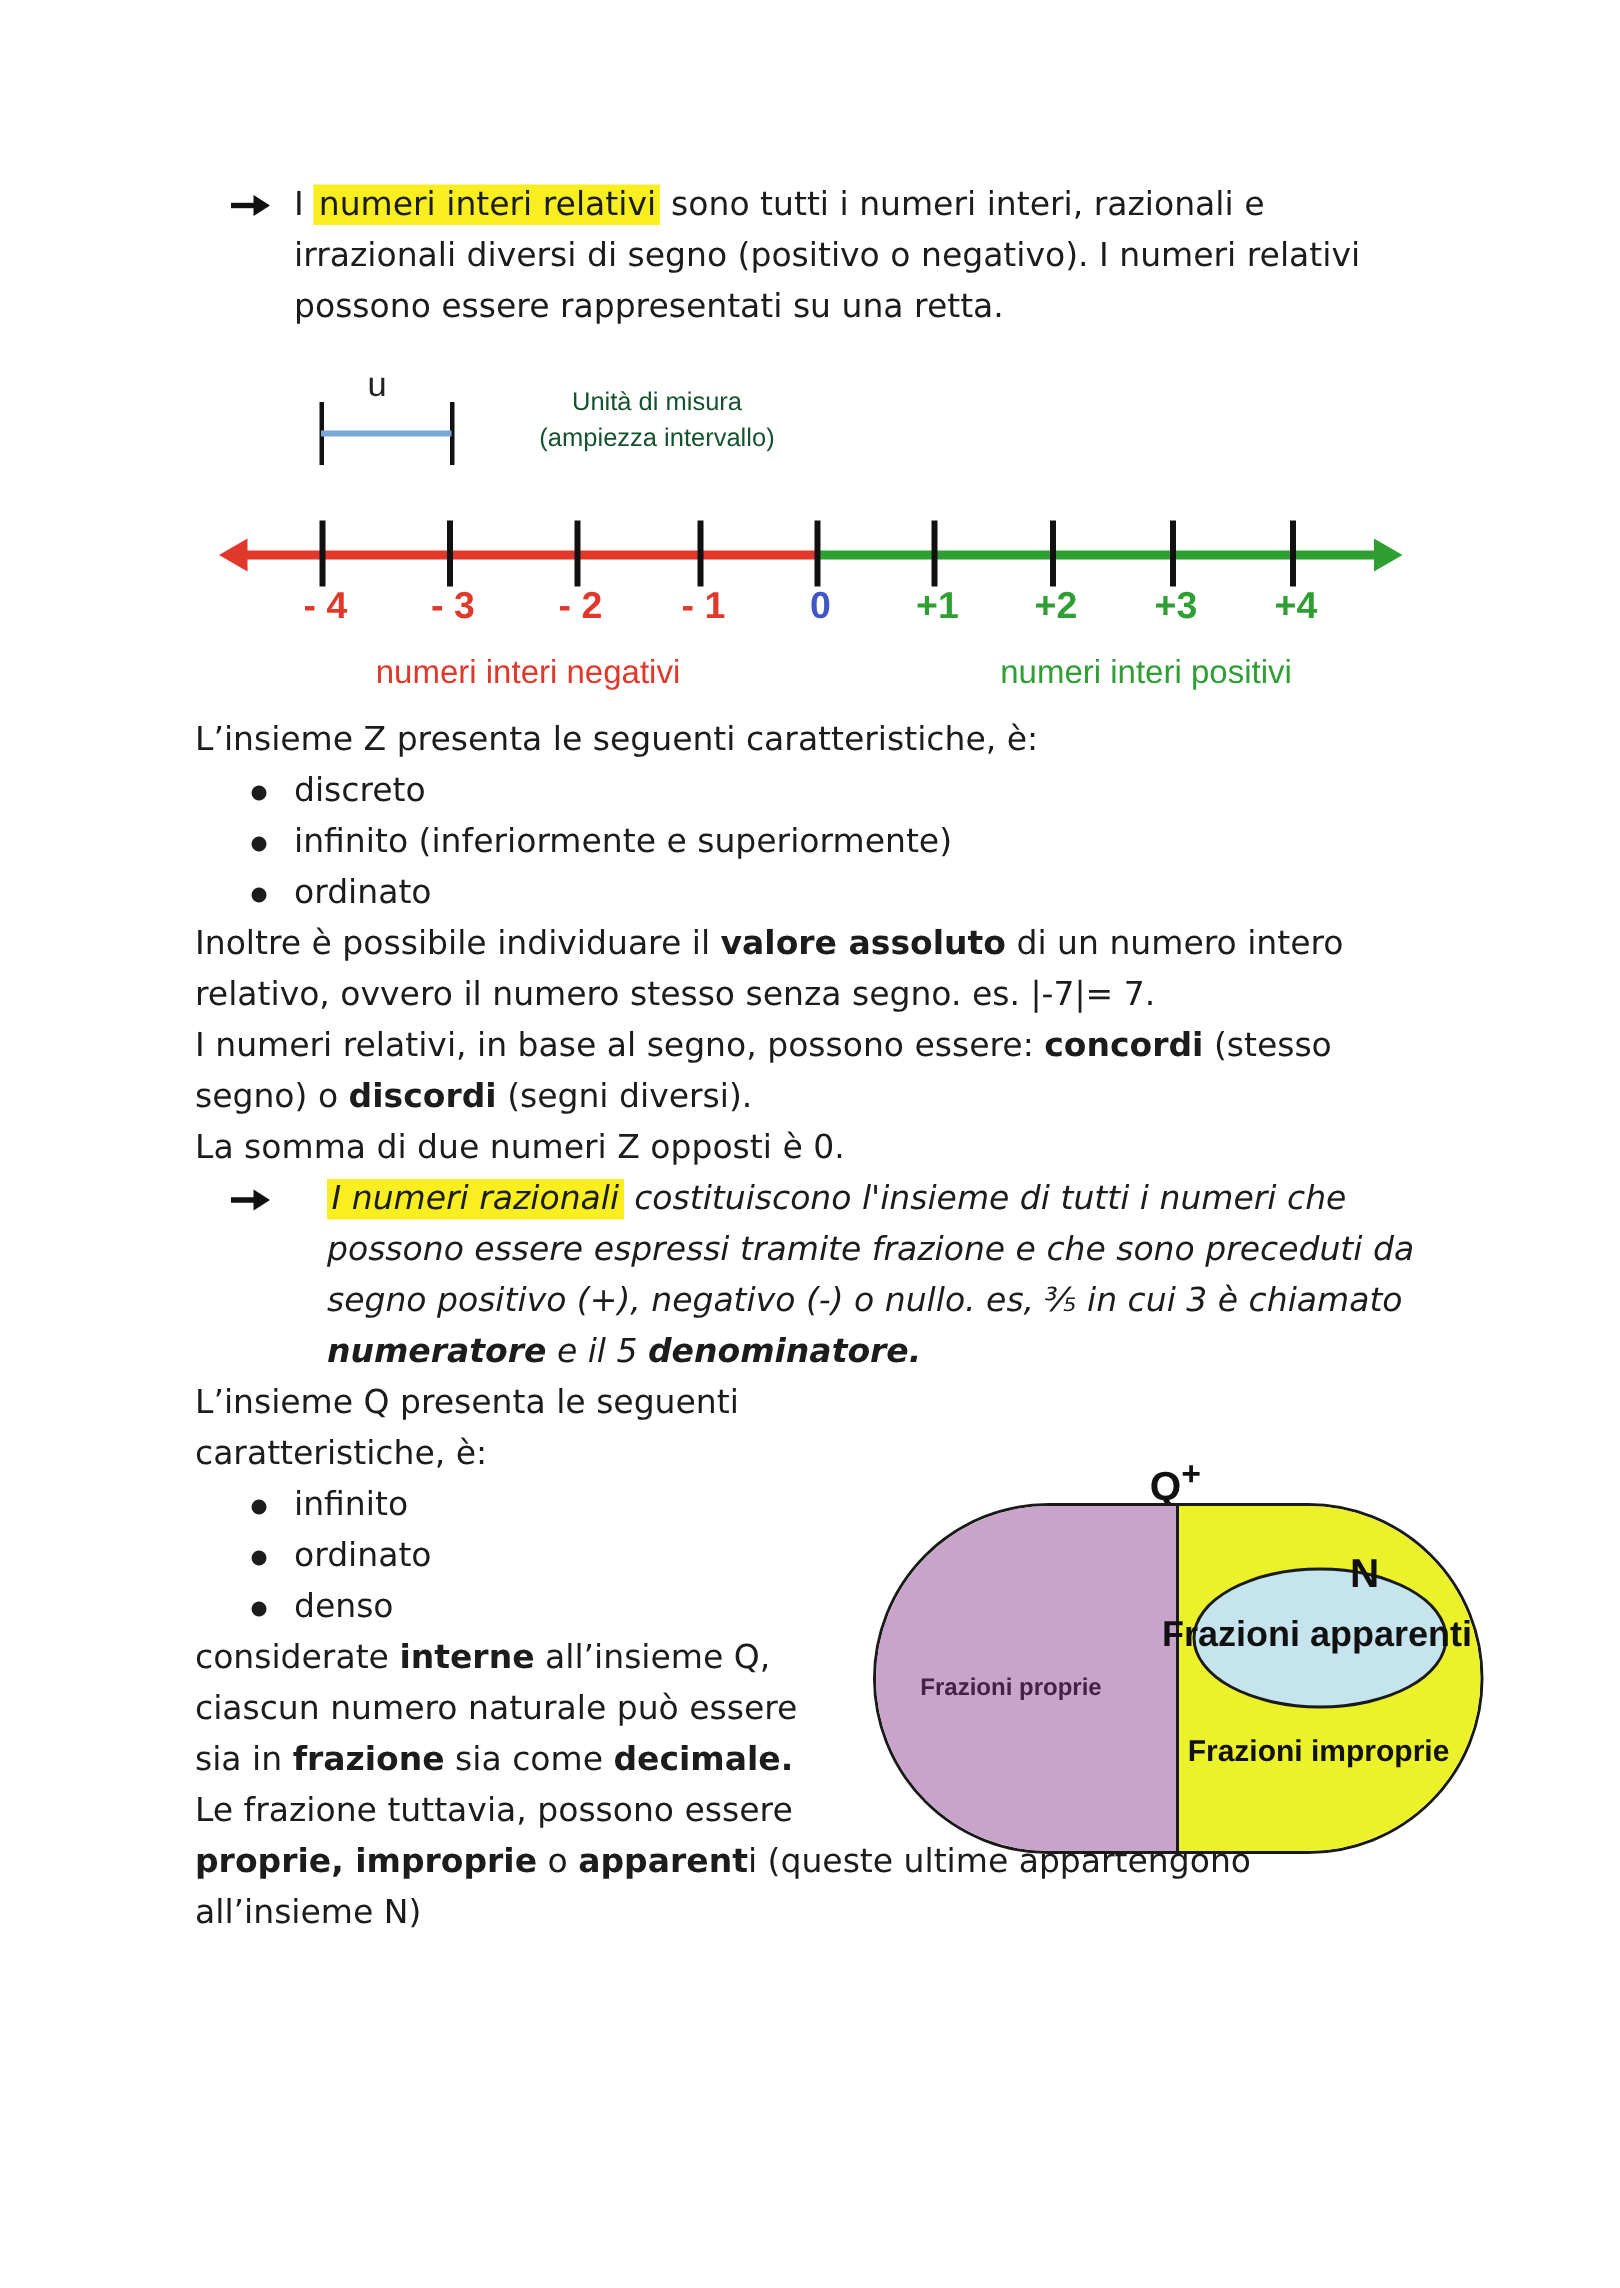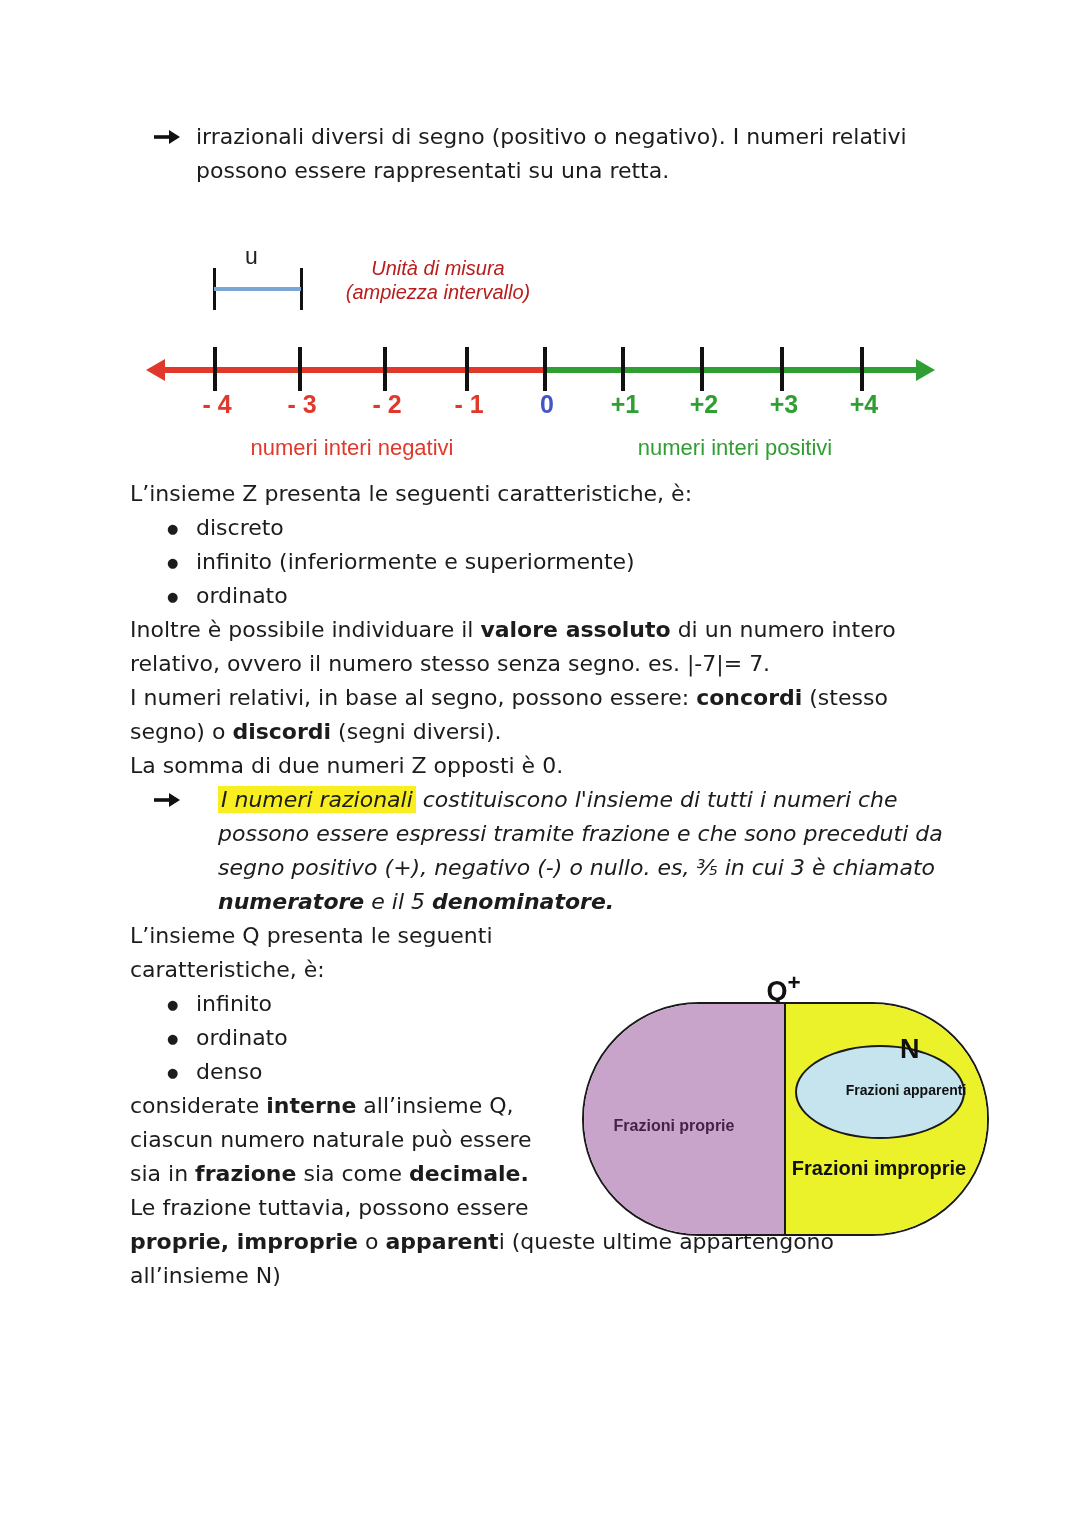--- a/index.html
+++ b/index.html
@@ -16,73 +16,74 @@
   #blockA{position:absolute;left:152px;top:120px;width:840px;}
   #blockB{position:absolute;left:130px;top:477px;width:840px;}
 
   
   #unitfig{position:absolute;left:205px;top:243px;width:430px;height:80px;
            font-family:"Liberation Sans",sans-serif;}
   .ufig-u{position:absolute;left:40px;top:0;font-size:23px;color:#222;}
   .ufig-tick{position:absolute;top:25px;width:3px;height:42px;background:#111;}
   .ufig-line{position:absolute;left:9px;top:44px;width:87px;height:4px;background:var(--steel);}
   .ufig-caption{position:absolute;left:118px;top:13px;width:230px;text-align:center;
-                font-size:20px;color:#b91c1c;line-height:24px;white-space:nowrap;font-style:italic;}
+                font-size:17px;color:#14532d;line-height:24px;white-space:nowrap;}
 
   
   #numberline{position:absolute;left:150px;top:345px;width:800px;height:130px;
               font-family:"Liberation Sans",sans-serif;}
   .nl-red{position:absolute;left:13px;top:22px;width:382px;height:6px;background:var(--red);}
   .nl-green{position:absolute;left:395px;top:22px;width:372px;height:6px;background:var(--green);}
   .nl-arrow-left{position:absolute;left:-4px;top:14px;width:0;height:0;
       border-top:11px solid transparent;border-bottom:11px solid transparent;
       border-right:19px solid var(--red);}
   .nl-arrow-right{position:absolute;left:766px;top:14px;width:0;height:0;
       border-top:11px solid transparent;border-bottom:11px solid transparent;
       border-left:19px solid var(--green);}
   .nl-tick{position:absolute;top:2px;width:4px;height:44px;background:#111;}
   .nl-label{position:absolute;top:44px;width:70px;text-align:center;
             font-size:25px;font-weight:bold;line-height:30px;}
   .nl-caption{position:absolute;top:90px;width:300px;text-align:center;font-size:22px;}
   .nl-caption.neg{left:52px;color:var(--red);}
-  .nl-caption.pos{left:435px;color:var(--green);}
+  .nl-caption.pos{left:464px;color:var(--green);}
 
   
   #setdiagram{position:absolute;left:582px;top:958px;width:420px;height:295px;
               font-family:"Liberation Sans",sans-serif;}
   .q-title{position:absolute;left:0;top:12px;width:403px;text-align:center;
            font-size:27px;font-weight:bold;color:#111;}
   .stadium{position:absolute;left:0;top:44px;width:403px;height:230px;
            border:2px solid #1a1a1a;border-radius:117px;overflow:hidden;display:flex;}
   .half-left{width:50%;height:100%;background:var(--purple);border-right:2px solid #1a1a1a;box-sizing:border-box;}
   .half-right{width:50%;height:100%;background:var(--yellow);}
   .n-ellipse{position:absolute;left:213px;top:87px;width:166px;height:90px;
              background:var(--lblue);border:2px solid #1a1a1a;border-radius:50%;}
   .lab-n{position:absolute;left:318px;top:76px;font-size:27px;font-weight:bold;color:#111;z-index:2;}
   .lab-apparenti{position:absolute;left:204px;top:87px;width:184px;height:90px;
                  display:flex;align-items:center;justify-content:center;
-                 font-size:14px;font-weight:bold;color:#111;white-space:nowrap;z-index:1;padding-left:28px;}
+                 font-size:24px;font-weight:bold;color:#111;white-space:nowrap;z-index:1;}
   .lab-improprie{position:absolute;left:197px;top:199px;width:200px;text-align:center;
                  font-size:20px;font-weight:bold;color:#111;white-space:nowrap;}
   .lab-proprie{position:absolute;left:2px;top:159px;width:180px;text-align:center;
                font-size:16px;font-weight:bold;color:#45214a;white-space:nowrap;}
 </style>
 </head>
 <body>
 
 <div class="page">
 
   <div id="blockA">
     <div class="hang">
       <span class="arrow-svg">
         <svg width="30" height="18" viewBox="0 0 30 18">
           <path d="M2 9 H19" stroke="#111" stroke-width="3.6" fill="none"></path>
           <path d="M17 2 L28 9 L17 16 Z" fill="#111"></path>
         </svg>
       </span>
+      <div class="line"><span>I </span><span class="hl">numeri interi relativi</span><span> sono tutti i numeri interi, razionali e</span></div>
       <div class="line"><span>irrazionali diversi di segno (positivo o negativo). I numeri relativi</span></div>
       <div class="line"><span>possono essere rappresentati su una retta.</span></div>
     </div>
   </div>
 
   <div id="unitfig">
     <div class="ufig-u">u</div>
     <div class="ufig-tick" style="left:8px;"></div>
     <div class="ufig-tick" style="left:95px;"></div>
     <div class="ufig-line"></div>

